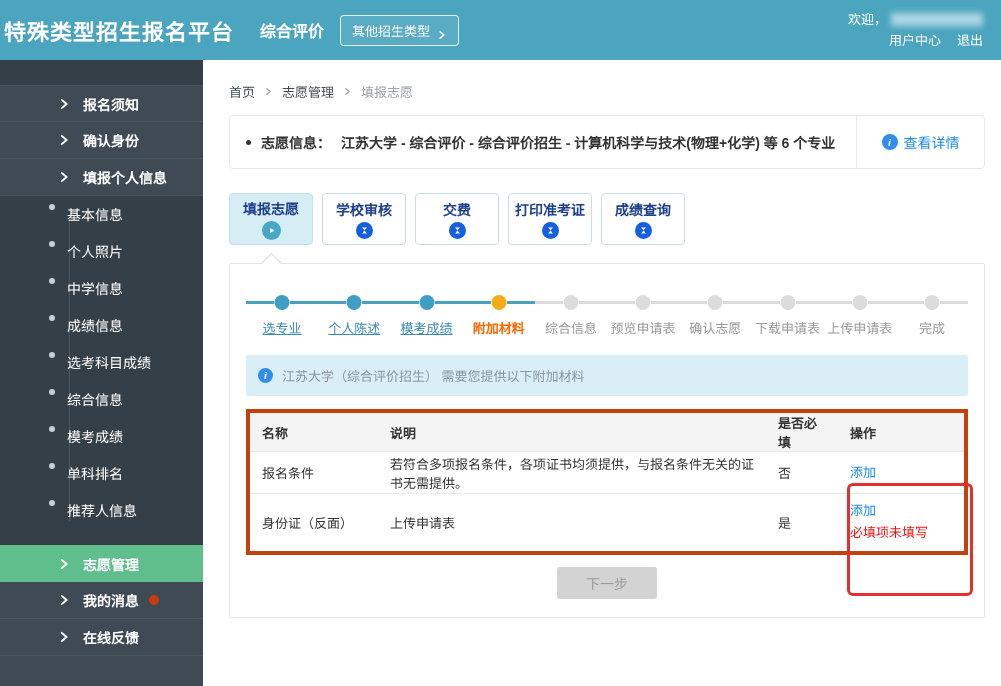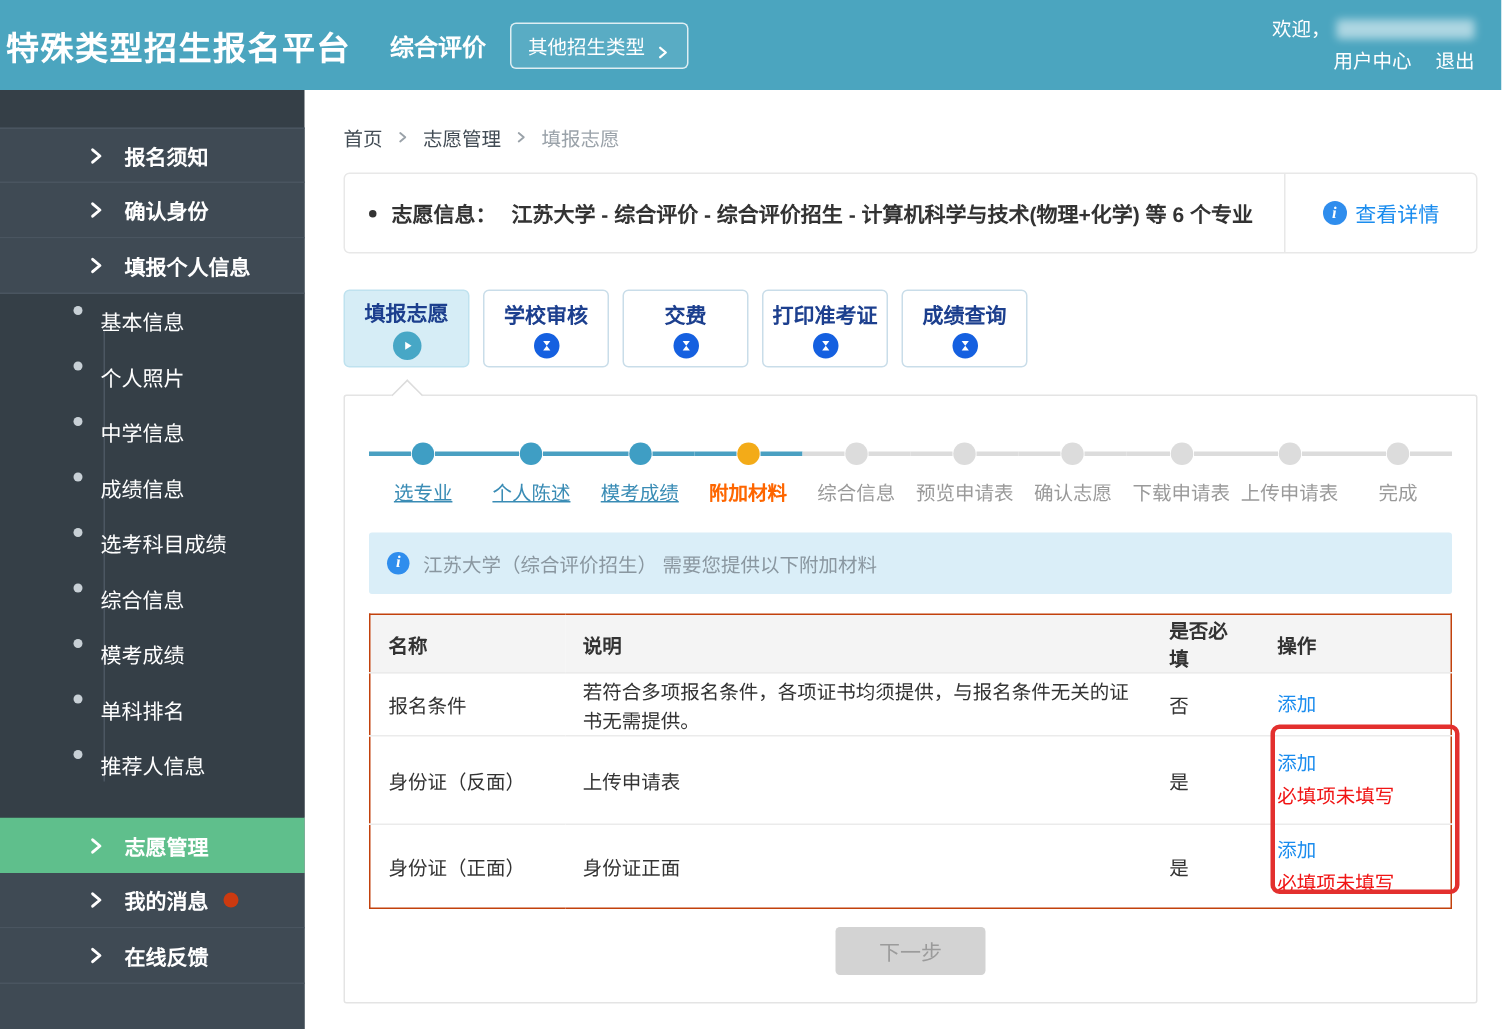--- a/index.html
+++ b/index.html
@@ -97,21 +97,21 @@
   .step.current .slabel { color:#FE6600; font-weight:bold; }
 
   
   .alert { margin-top:10px; background:#DAEEF8; border-radius:2px; padding:11px 12px;
            display:flex; align-items:center; gap:9px; font-size:13px; color:#8A97A0; }
   .alert .info-icon { width:15px; height:15px; }
 
   
   .table-wrap { position:relative; margin-top:13px; }
   table { width:100%; border-collapse:collapse; font-size:13px; color:#333;
-          border:1px solid #c2410c; }
+          border:4px solid #c2410c; }
   th { background:#F4F4F4; text-align:left; height:34px; padding:0 12px; font-weight:bold; }
   td { border-top:1px solid #EBEBEB; padding:0 12px; }
   .col-name { width:130px; } .col-req { width:72px; } .col-act { width:128px; }
   tr.r1 td { height:42px; }
   tr.r2 td { height:59px; }
   tr.r3 td { height:56px; }
   .add-link { color:#1A8CEE; cursor:pointer; display:block; line-height:22px; }
   .err { color:#F01414; display:block; line-height:22px; }
   .err:empty { display:none; }
   .required-error-box { position:absolute; top:74px; right:-5px; width:126px; height:113px;
@@ -377,29 +377,20 @@
             </tr>
             <tr class="r2">
               <td>身份证（反面）</td>
               <td>上传申请表</td>
               <td>是</td>
               <td>
                 <span class="add-link">添加</span>
                 <span class="err">必填项未填写</span>
               </td>
             </tr>
-            <tr class="r3">
-              <td>身份证（正面）</td>
-              <td>身份证正面</td>
-              <td>是</td>
-              <td>
-                <span class="add-link">添加</span>
-                <span class="err">必填项未填写</span>
-              </td>
-            </tr>
           </tbody>
         </table>
         <div class="required-error-box"></div>
       </div>
 
       <div class="btn-row">
         <button class="next-btn">下一步</button>
       </div>
 
     </div>

